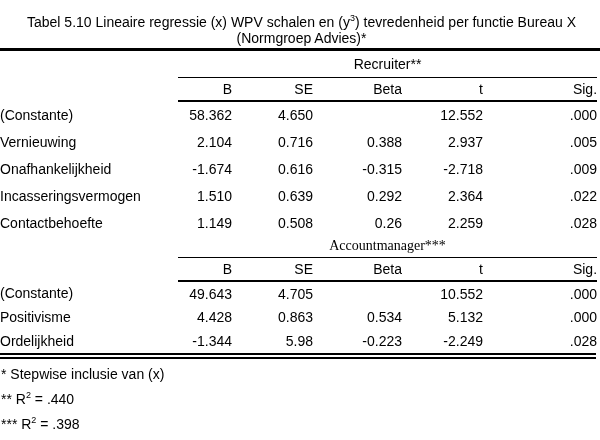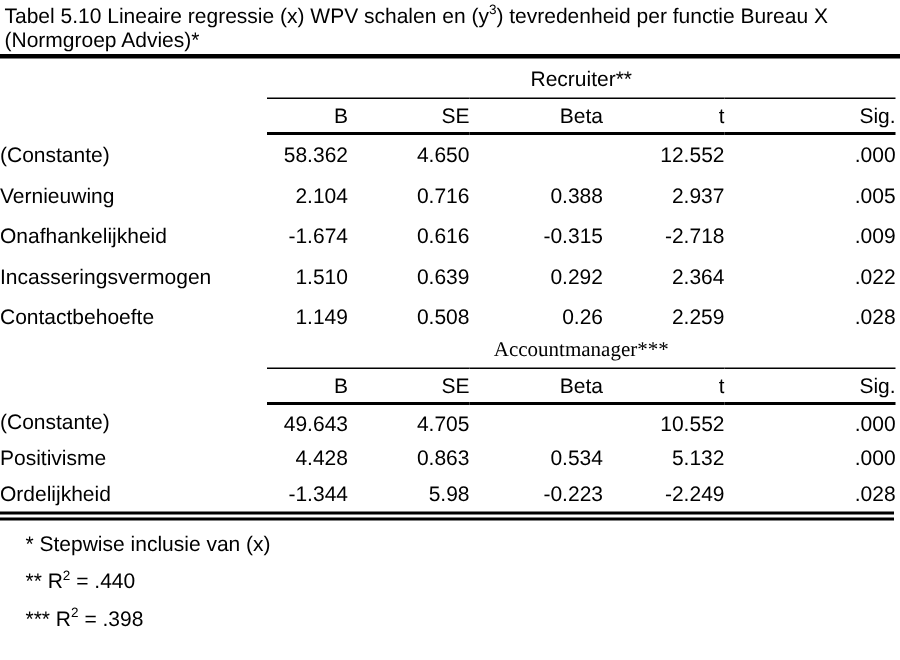--- a/index.html
+++ b/index.html
@@ -4,23 +4,24 @@
 <style>
   html, body { margin: 0; padding: 0; }
   body {
     width: 600px; height: 440px;
     background: #ffffff; color: #000000;
     font-family: "Liberation Sans", sans-serif;
     font-size: 14px;
     overflow: hidden;
   }
   .title {
-    padding: 2px 0 0 3px;
+    padding: 14px 0 0 3px;
     line-height: 16px;
     white-space: nowrap;
+    text-align: center;
   }
   sup { font-size: 9px; line-height: 0; }
   .rule-thick {
     width: 600px; height: 3px;
     background: #000;
     margin-top: 2px;
   }
   table.reg {
     border-collapse: collapse;
     table-layout: fixed;
@@ -52,21 +53,21 @@
   tr.hdr  { height: 24px; }
   tr.hdr th.num { border-bottom: 2.5px solid #000; }
   tbody.sec1 tr.data { height: 27px; }
   tbody.sec2 tr.data { height: 24px; }
   .rule-double {
     width: 596px; height: 2px;
     border-top: 2px solid #000;
     border-bottom: 2px solid #000;
   }
   .footnote {
-    padding-left: 17px;
+    padding-left: 1px;
     line-height: 16px;
     margin-top: 9px;
   }
   .footnote.first { margin-top: 7px; }
 </style>
 </head>
 <body>
 
 <div class="title">
   <span>Tabel 5.10 Lineaire regressie (x) WPV schalen en (y</span><sup>3</sup><span>) tevredenheid per functie Bureau X</span><br>

